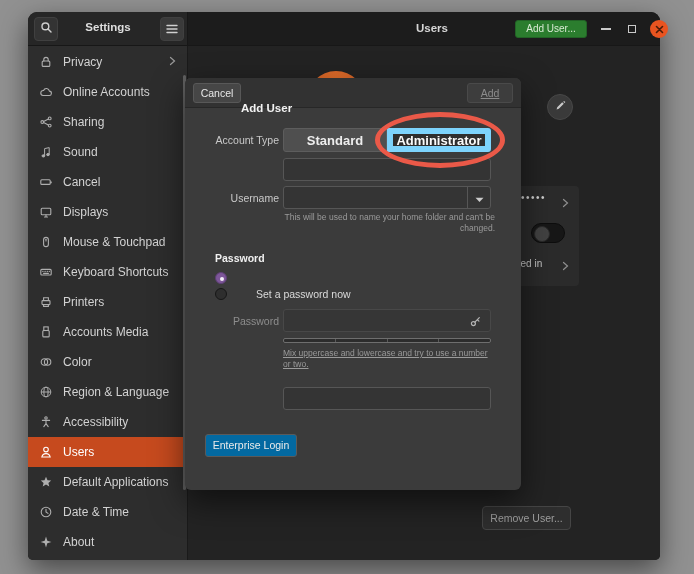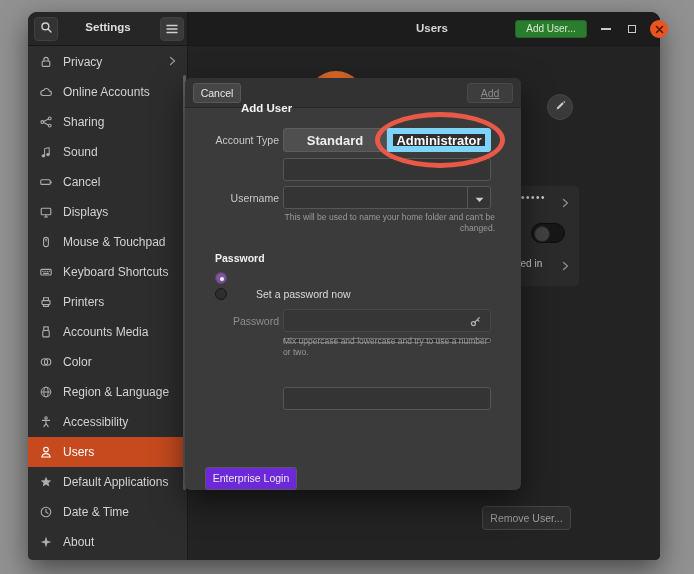--- a/index.html
+++ b/index.html
@@ -59,21 +59,21 @@
   .radio{width:12px;height:12px;border-radius:50%;box-sizing:border-box;flex:none;}
   .radio.on{background:#7d5699;border:1px solid #5d3f75;position:relative;}
   .radio.on::after{content:"";position:absolute;left:3.5px;top:3.5px;width:4px;height:4px;border-radius:50%;background:#f3eef7;}
   .radio.off{background:#2e2e2e;border:1px solid #171717;}
   .radio-label{font-size:10.5px;color:#efefef;}
   .radio-label.second{color:#dadada;margin-left:22px;}
   .key-icon{position:absolute;left:284px;top:236px;z-index:6;}
   .strength{left:98px;top:260px;width:208px;height:5px;background:#2c2c2c;border:1px solid #6e6e6e;border-radius:2px;box-sizing:border-box;display:flex;}
   .strength span{flex:1;border-right:1px solid #5a5a5a;}
   .strength span:last-child{border-right:none;}
-  .enterprise{left:20px;top:389px;width:92px;height:23px;background:#6d28d9;border:1px solid #5a5a5a;border-radius:3px;box-sizing:border-box;color:#eaeaea;font-size:10.5px;text-align:center;line-height:21px;}
+  .enterprise{left:20px;top:356px;width:92px;height:23px;background:#0369a1;border:1px solid #5a5a5a;border-radius:3px;box-sizing:border-box;color:#eaeaea;font-size:10.5px;text-align:center;line-height:21px;}
 </style>
 </head>
 <body>
 
 <div id="stage">
   <div id="window" class="abs">
 
     <div class="abs hdr-left"></div>
     <div class="abs hdr-right"></div>
     <div class="abs icon-btn" style="left:6px;top:5px;">
@@ -320,21 +320,21 @@
       <span class="key-icon"><svg width="13" height="13" viewBox="0 0 13 13" fill="none" stroke="#b5b5b5" stroke-width="1.2" stroke-linecap="round">
             <circle cx="4.4" cy="8.6" r="2"></circle>
             <path d="M5.9 7.1l4.4-4.4M8.4 4.6l1.5 1.5"></path>
           </svg></span>
       <div class="abs strength">
           <span></span>
           <span></span>
           <span></span>
           <span></span>
         </div>
-      <div class="abs hint" style="top:258px;">Mix uppercase and lowercase and try to use a number or two.</div>
+      <div class="abs hint" style="top:270px;text-decoration:underline;">Mix uppercase and lowercase and try to use a number or two.</div>
 
       <input class="abs entry" style="top: 309px;" value="">
 
       <div class="abs enterprise">Enterprise Login</div>
     </div>
 
   </div>
 </div>
 
 </body></html>

